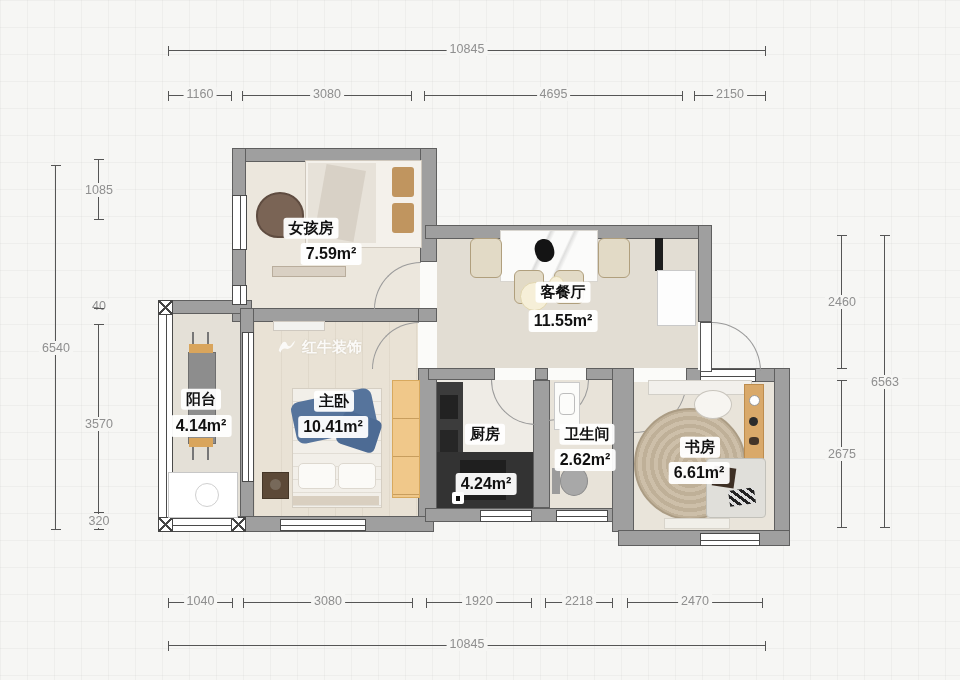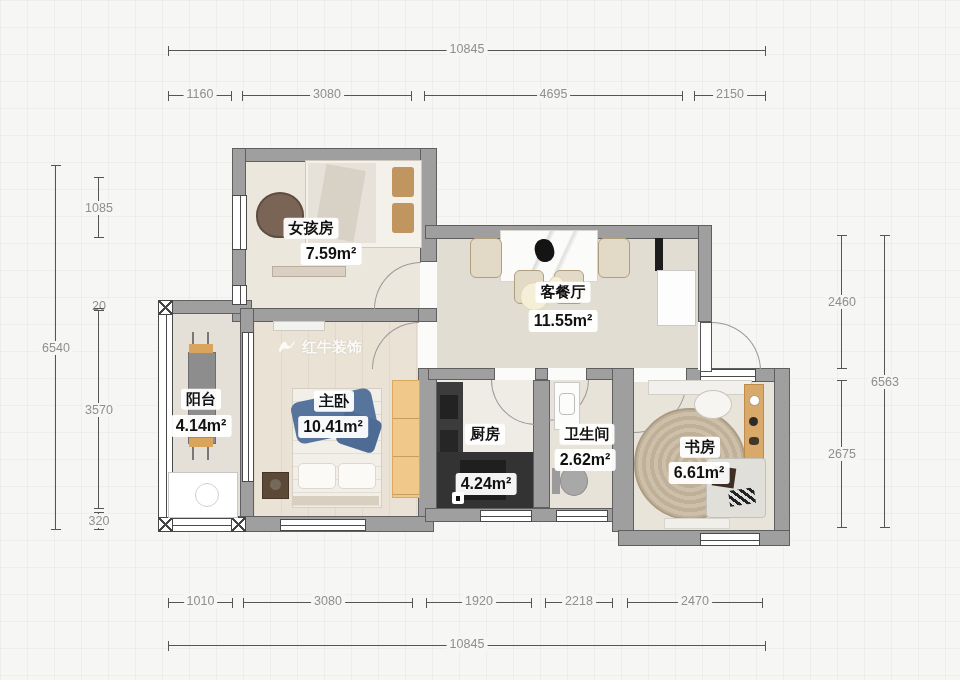--- a/index.html
+++ b/index.html
@@ -57,48 +57,48 @@
       <span class="dlbl">3080</span>
     </div>
   <div class="dimh" style="left:424px;top:95px;width:259px">
       <span class="dlbl">4695</span>
     </div>
   <div class="dimh" style="left:694px;top:95px;width:72px">
       <span class="dlbl">2150</span>
     </div>
 
   <div class="dimh" style="left:168px;top:602px;width:65px">
-      <span class="dlbl">1010</span>
+      <span class="dlbl">1040</span>
     </div>
   <div class="dimh" style="left:243px;top:602px;width:170px">
       <span class="dlbl">3080</span>
     </div>
   <div class="dimh" style="left:426px;top:602px;width:106px">
       <span class="dlbl">1920</span>
     </div>
   <div class="dimh" style="left:545px;top:602px;width:68px">
       <span class="dlbl">2218</span>
     </div>
   <div class="dimh" style="left:627px;top:602px;width:136px">
       <span class="dlbl">2470</span>
     </div>
   <div class="dimh" style="left:168px;top:645px;width:598px">
       <span class="dlbl">10845</span>
     </div>
 
   <div class="dimv" style="left:55px;top:165px;height:365px">
       <span class="dlbl">6540</span>
     </div>
-  <div class="dimv" style="left:98px;top:177px;height:61px">
+  <div class="dimv" style="left:98px;top:159px;height:61px">
       <span class="dlbl">1085</span>
     </div>
   <div class="dimv" style="left:98px;top:302px;height:7px">
-      <span class="dlbl">20</span>
-    </div>
-  <div class="dimv" style="left:98px;top:310px;height:199px">
+      <span class="dlbl">40</span>
+    </div>
+  <div class="dimv" style="left:98px;top:324px;height:199px">
       <span class="dlbl">3570</span>
     </div>
   <div class="dimv" style="left:98px;top:512px;height:18px">
       <span class="dlbl">320</span>
     </div>
 
   <div class="dimv" style="left:841px;top:235px;height:134px">
       <span class="dlbl">2460</span>
     </div>
   <div class="dimv" style="left:841px;top:380px;height:148px">

